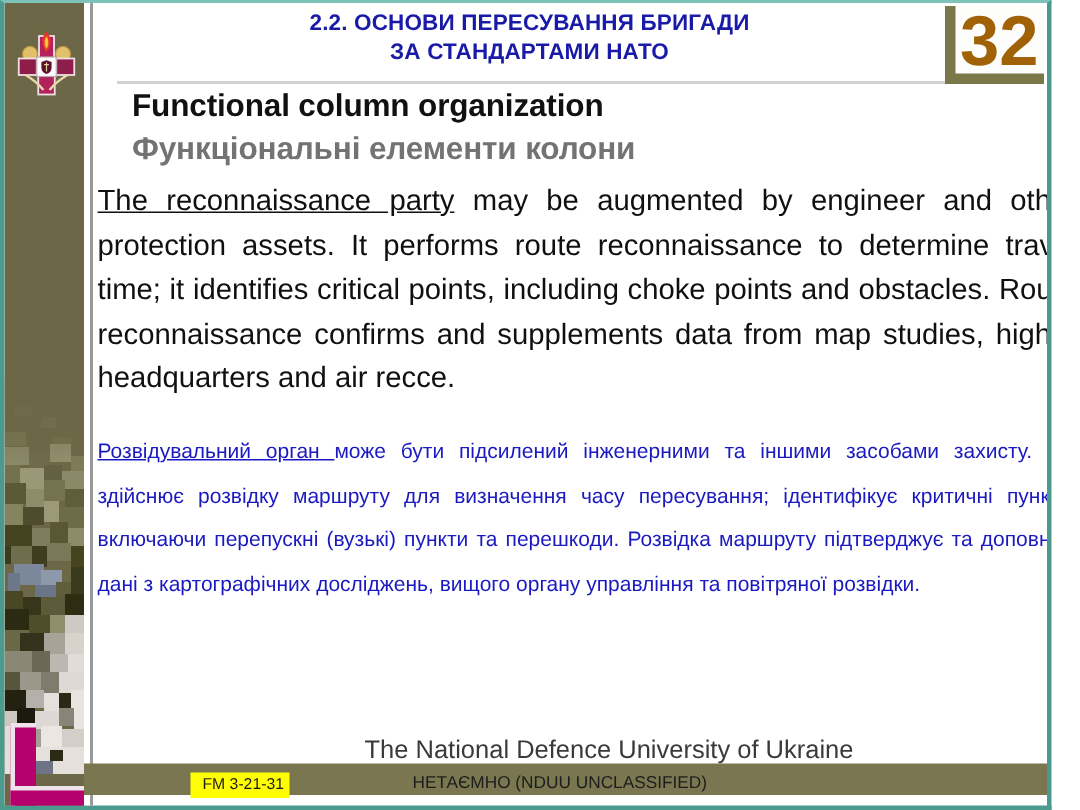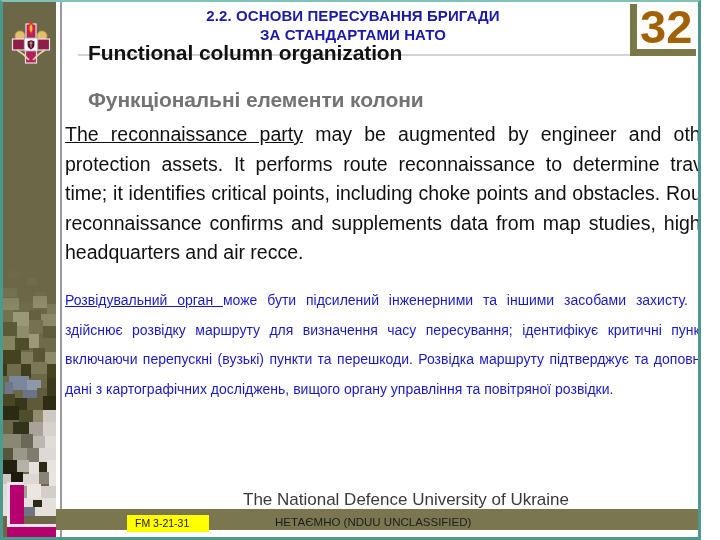--- a/index.html
+++ b/index.html
@@ -144,21 +144,21 @@
     font-size: 47px;
     font-weight: bold;
     color: #a16207;
     line-height: 44px;
   }
 
   
   #title-en {
     position: absolute;
     left: 85px;
-    top: 39px;
+    top: 57px;
     font-size: 21px;
     font-weight: bold;
     color: #111111;
     letter-spacing: -0.1px;
   }
   #title-uk {
     position: absolute;
     left: 85px;
     top: 86px;
     font-size: 21px;
@@ -216,21 +216,21 @@
     font-style: italic;
     white-space: nowrap;
   }
   #fm-tag {
     position: absolute;
     left: 124px;
     top: 513px;
     background: #ffff00;
     color: #1a1a1a;
     font-size: 10.5px;
-    padding: 3px 20px 3px 8px;
+    padding: 3px 4px 3px 8px;
     line-height: 11px;
     white-space: nowrap;
   }
   #classification {
     position: absolute;
     left: 272px;
     top: 514px;
     font-size: 11.5px;
     color: #1c1c1c;
     white-space: nowrap;

